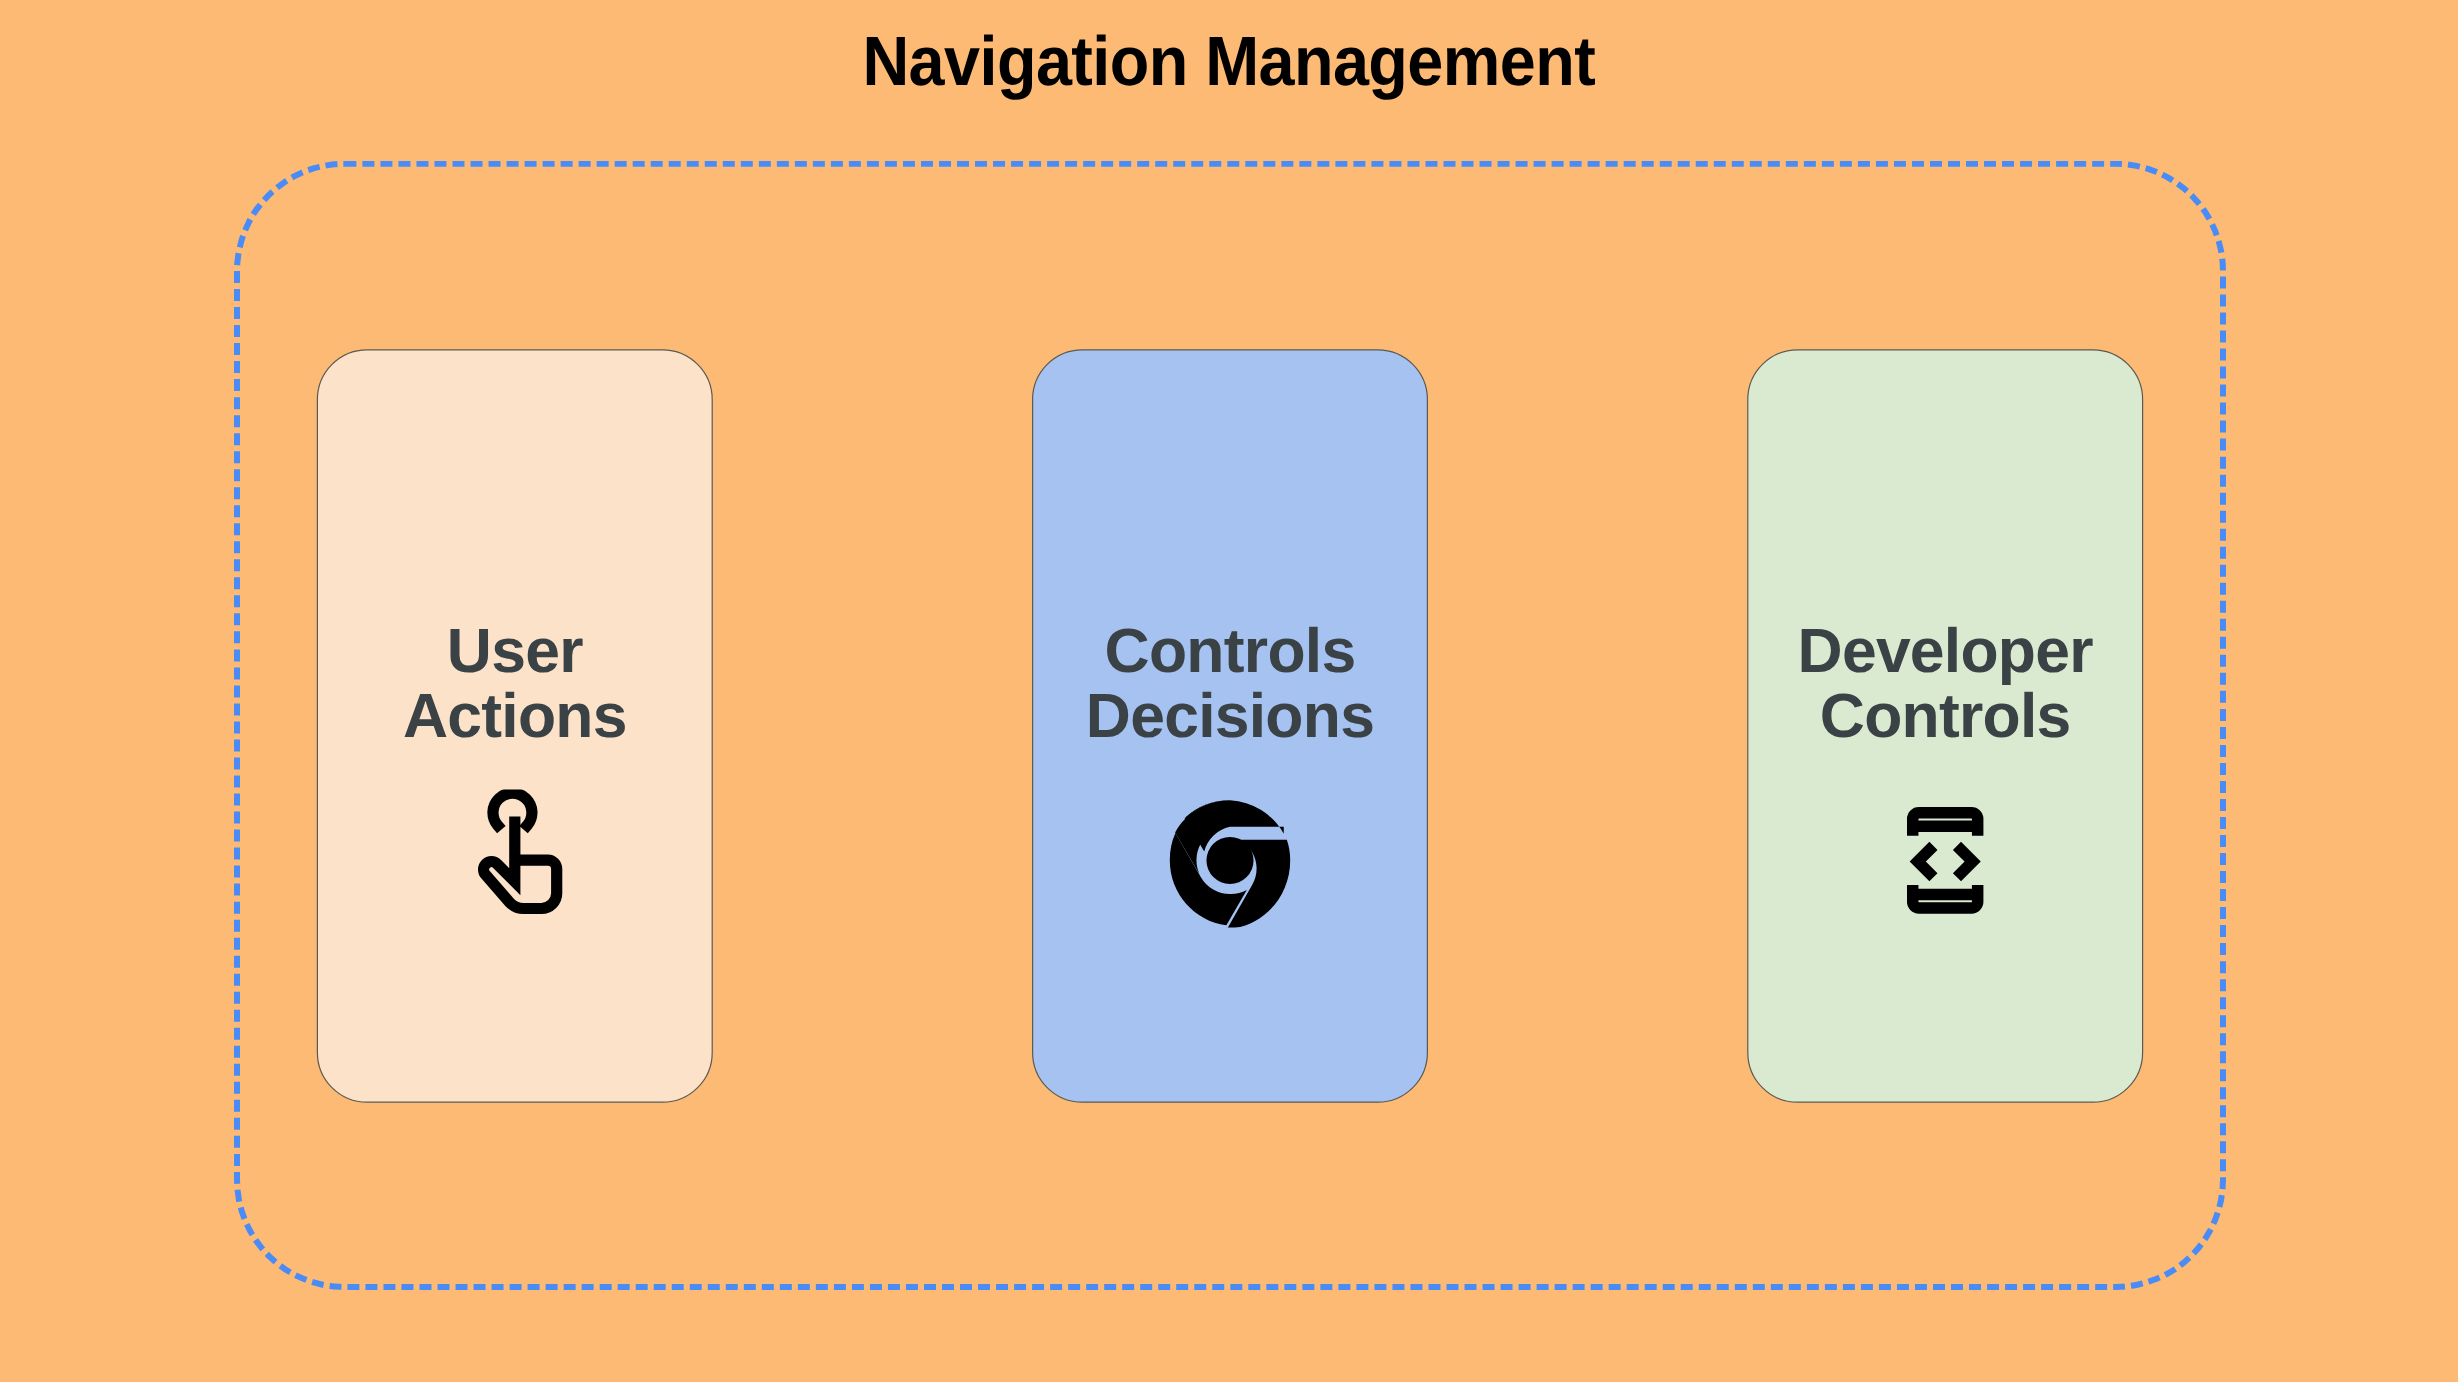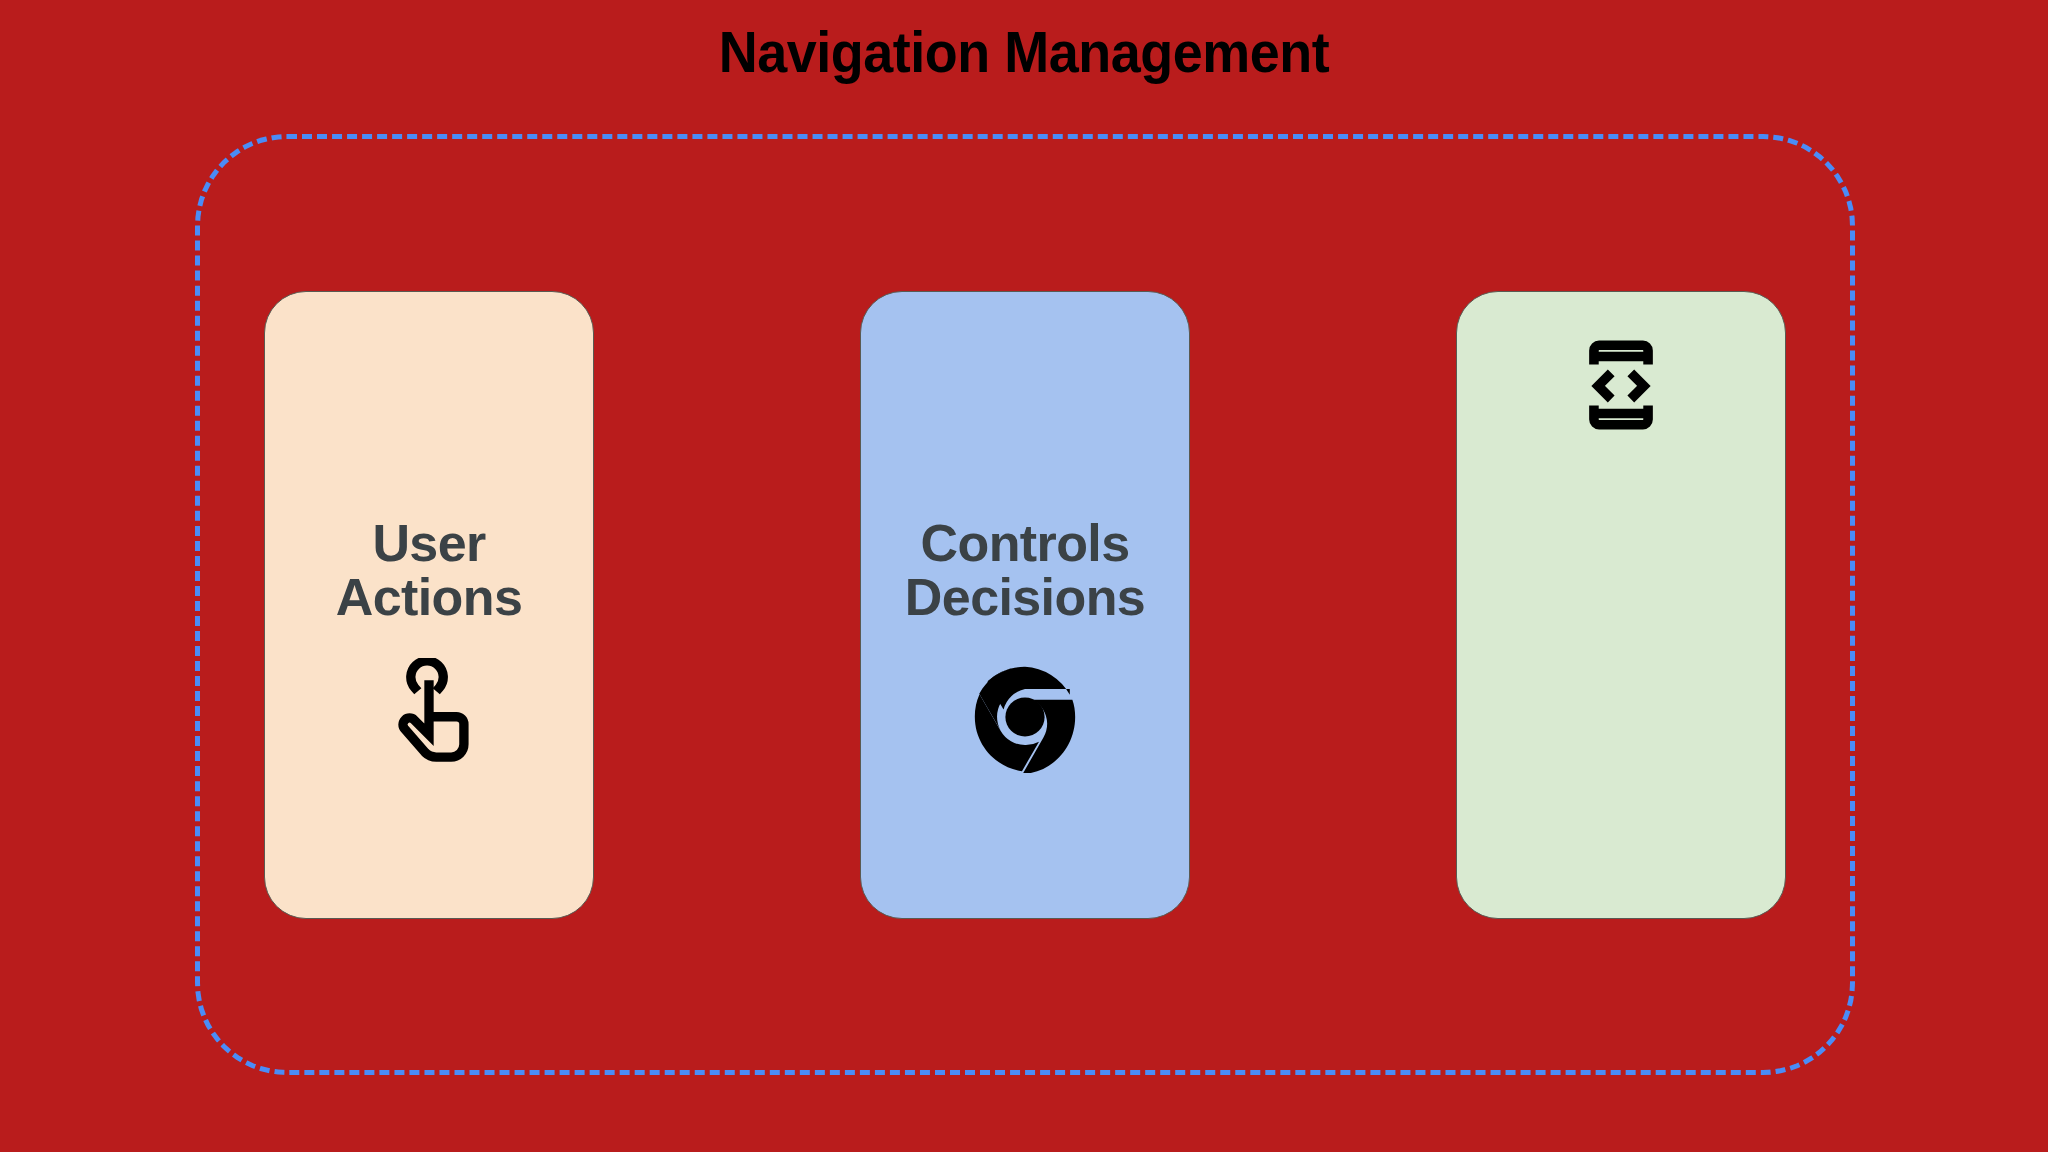--- a/index.html
+++ b/index.html
@@ -100,21 +100,21 @@
     align-items: center;
     justify-content: center;
   }
   .card-icon svg { display: block; }
 
   
 </style>
 </head>
 <body>
 
-<div id="canvas" style="background: #b91c1c;">
+<div id="canvas" style="background: #fdba74;">
 
   <div class="diagram-title" data-bind="diagram.title" style="color: rgb(0, 0, 0);">Navigation Management</div>
 
   <div class="group-boundary" style="border-color: rgb(74, 140, 247); border-width: 5px; border-radius: 92px;"></div>
 
   <div class="card-row">
 
     <div class="card" data-bind-attr="data-fill:diagram.cards.0.fill" style="background: rgb(251, 226, 201); border-color: rgb(90, 90, 82);">
       <div class="card-title" data-bind="diagram.cards.0.label" style="color: rgb(59, 66, 70);">User
 Actions</div>
@@ -143,20 +143,22 @@
                    L30 34.6A12 12 0 0 1 24 36z"></path>
           <path d="M43.2 14.5A23.4 23.4 0 0 0 24 2.5
                    c-6.3 0-12 2.5-16.2 6.5l7 11.8A12 12 0 0 1 24 12h19.2z" fill="#000000"></path>
           <circle cx="24" cy="24" r="8.4" fill="#000000"></circle>
           <circle cx="24" cy="24" r="8.4" fill="none" stroke="#000000" stroke-width="0"></circle>
         </svg>
       </div>
     </div>
 
     <div class="card" data-bind-attr="data-fill:diagram.cards.2.fill" style="background: rgb(217, 234, 209); border-color: rgb(90, 90, 82);">
+      <div class="card-title" data-bind="diagram.cards.2.label" style="color: rgb(59, 66, 70);">Developer
+Controls</div>
       <div class="card-icon">
         <svg viewBox="0 0 24 24" width="112" height="112" fill="none" stroke="#000000" stroke-width="2.05" stroke-linecap="butt" stroke-linejoin="miter">
           <path d="M6.2 7.6 V4.6 a1.1 1.1 0 0 1 1.1-1.1 h9.4
                    a1.1 1.1 0 0 1 1.1 1.1 v3.0"></path>
           <path d="M6.2 5.9 H17.8"></path>
           <path d="M6.2 16.4 v3.0 a1.1 1.1 0 0 0 1.1 1.1 h9.4
                    a1.1 1.1 0 0 0 1.1-1.1 v-3.0"></path>
           <path d="M6.2 18.1 H17.8"></path>
           <path d="M9.9 9.4 L7.1 12.2 L9.9 15.0"></path>
           <path d="M14.1 9.4 L16.9 12.2 L14.1 15.0"></path>

